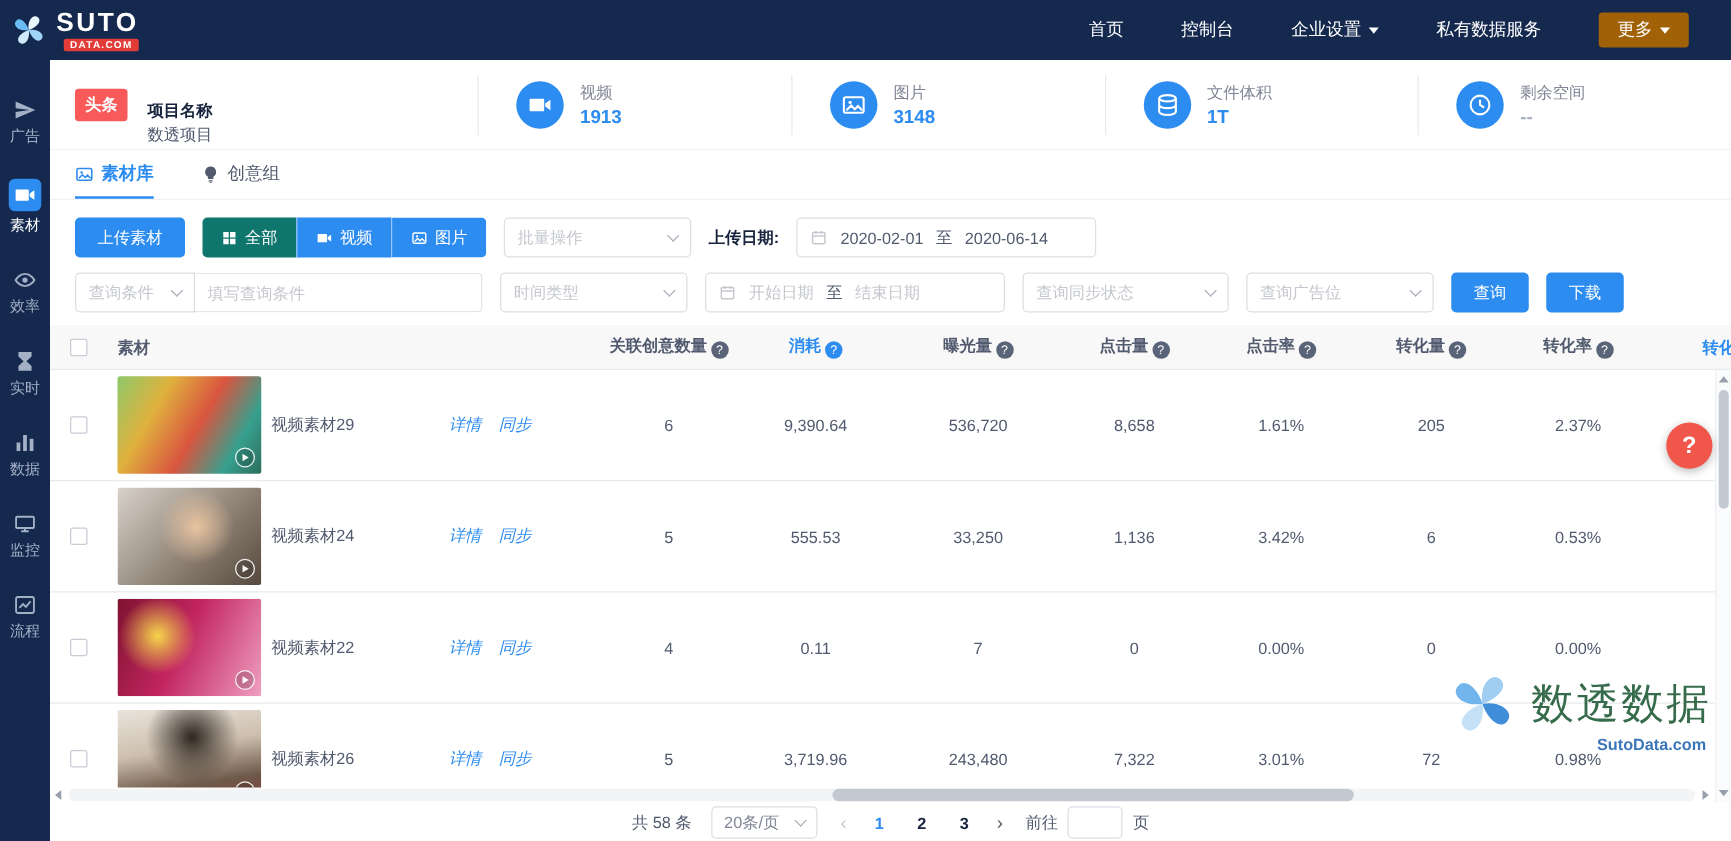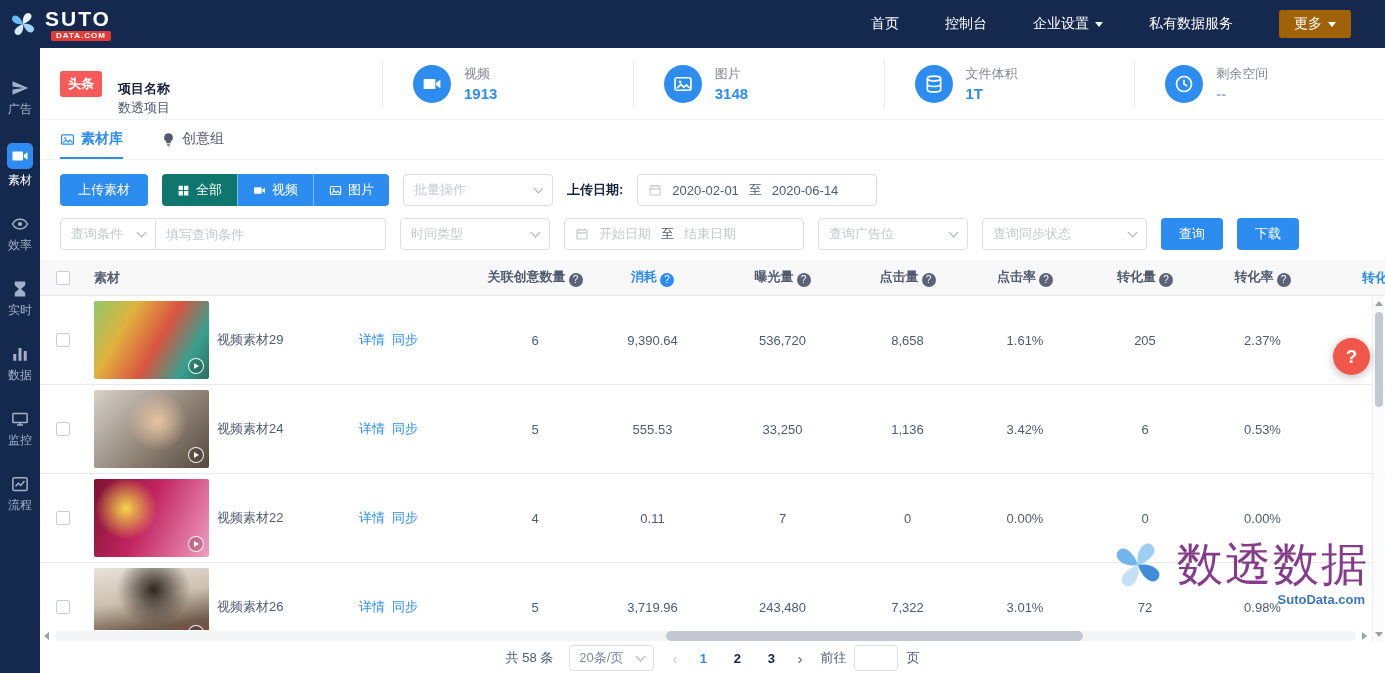--- a/index.html
+++ b/index.html
@@ -127,21 +127,21 @@
     border-left:5px solid rgba(255,255,255,.95);
     border-top:3.5px solid transparent;border-bottom:3.5px solid transparent;}
   .t1{background:linear-gradient(120deg,#8ec96a 0%,#e0b13e 28%,#d9553f 55%,#37a08e 80%,#2e6e5e 100%);}
   .t2{background:radial-gradient(circle at 55% 40%,#e8c4a0 0%,rgba(232,196,160,0) 38%),
       linear-gradient(135deg,#d8d2ca 0%,#8a7d70 60%,#55483e 100%);}
   .t3{background:radial-gradient(circle at 28% 38%,#f5d54a 0%,rgba(245,213,74,0) 32%),
       linear-gradient(115deg,#7e1230 0%,#c2255f 45%,#ef9fc0 100%);}
   .t4{background:radial-gradient(circle at 52% 28%,#2e2620 0%,rgba(46,38,32,0) 45%),
       linear-gradient(170deg,#e9e3db 0%,#cdbfae 40%,#6e5a4a 72%,#803a34 100%);}
   .mat-name{width:142px;margin-left:8px;flex:none;}
-  .mat-links{display:flex;gap:7px;flex:none;}
+  .mat-links{display:flex;gap:14px;flex:none;font-style:italic;}
   .link{color:#2d8cf0;cursor:pointer;white-space:nowrap;}
 
   
   .hscroll{position:absolute;left:4px;right:18px;top:582px;height:12px;
     display:flex;align-items:center;z-index:20;}
   .tri-left{width:0;height:0;border-top:4px solid transparent;border-bottom:4px solid transparent;
     border-right:5px solid #99a0ad;flex:none;cursor:pointer;}
   .tri-right{width:0;height:0;border-top:4px solid transparent;border-bottom:4px solid transparent;
     border-left:5px solid #99a0ad;flex:none;cursor:pointer;}
   .htrack{flex:1;height:10px;background:#f3f4f6;border-radius:5px;margin:0 6px;position:relative;}
@@ -171,21 +171,21 @@
   .goto-input{width:44px;height:26px;border:1px solid #dcdee2;border-radius:4px;
     outline:none;font-family:inherit;padding:0 6px;font-size:13px;}
 
   
   .help-btn{position:absolute;right:15px;top:290px;width:37px;height:37px;border-radius:50%;
     background:#f0564a;color:#fff;display:flex;align-items:center;justify-content:center;
     font-size:19px;font-weight:bold;box-shadow:0 2px 8px rgba(0,0,0,.28);cursor:pointer;z-index:30;}
   .watermark{position:absolute;right:16px;top:486px;display:flex;flex-direction:column;
     align-items:flex-end;opacity:.85;pointer-events:none;z-index:10;}
   .wm-row{display:flex;align-items:center;gap:10px;}
-  .wm-title{font-size:46px;color:#701a75;letter-spacing:2px;}
+  .wm-title{font-size:34px;color:#14532d;letter-spacing:2px;}
   .wm-sub{font-size:13px;font-weight:bold;color:#1b5fae;margin-top:-4px;padding-right:4px;}
 </style>
 </head>
 <body>
 
 <div class="navbar">
   <div class="brand">
     <svg viewBox="-30 -30 60 60" width="30" height="30">
       <path d="M0 0 C-3 -16 8 -27 15 -20 C22 -13 10 -3 0 0 Z" fill="#eaf6fe"></path>
       <path d="M0 0 C-3 -16 8 -27 15 -20 C22 -13 10 -3 0 0 Z" fill="#9fd3f8" transform="rotate(90)"></path>
@@ -412,26 +412,26 @@
       <span class="cal">
         <svg viewBox="0 0 24 24">
             <rect x="3.5" y="5" width="17" height="15.5" rx="1.5" fill="none" stroke="currentColor" stroke-width="2"></rect>
             <path d="M3.5 10h17M8 3v4M16 3v4" stroke="currentColor" stroke-width="2" fill="none"></path>
           </svg>
       </span>
       <span class="ph">开始日期</span>
       <span>至</span>
       <span class="ph">结束日期</span>
     </div>
+    <div class="select w165">
+      <span class="ph">查询同步状态</span>
+      <span class="sel-caret"></span>
+    </div>
     <div class="select w150">
       <span class="ph">查询广告位</span>
-      <span class="sel-caret"></span>
-    </div>
-    <div class="select w165">
-      <span class="ph">查询同步状态</span>
       <span class="sel-caret"></span>
     </div>
     <button class="btn btn-primary">查询</button>
     <button class="btn btn-primary">下载</button>
   </div>
 
   <div class="thead">
     <span class="cw-check">
         <span class="checkbox"></span>
       </span>

